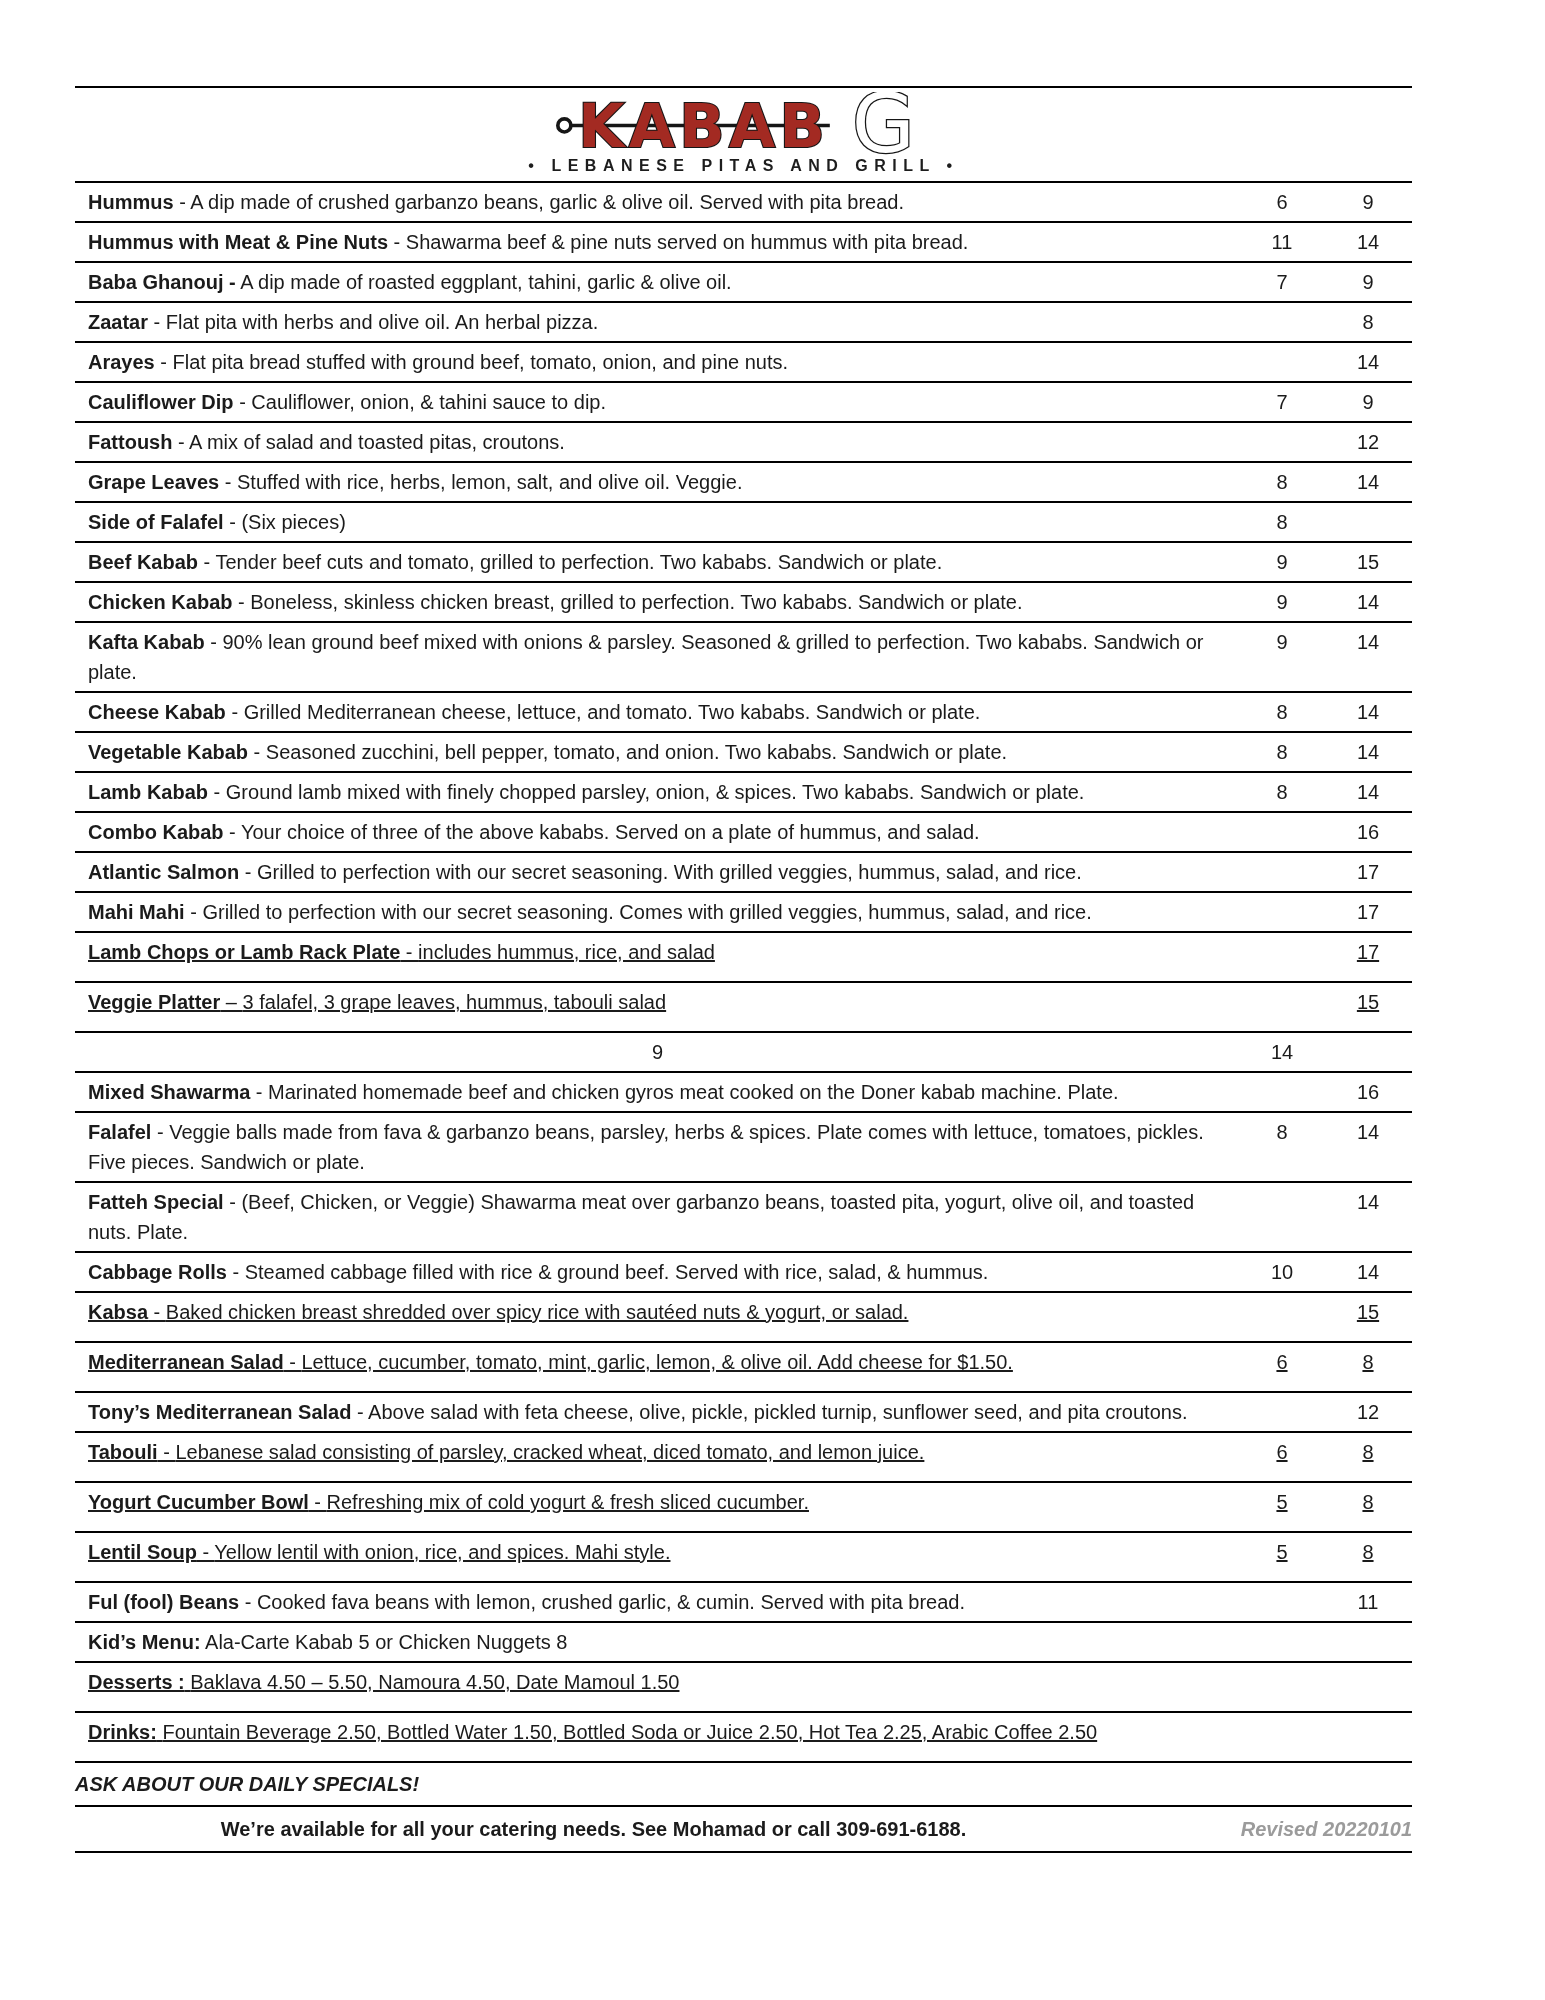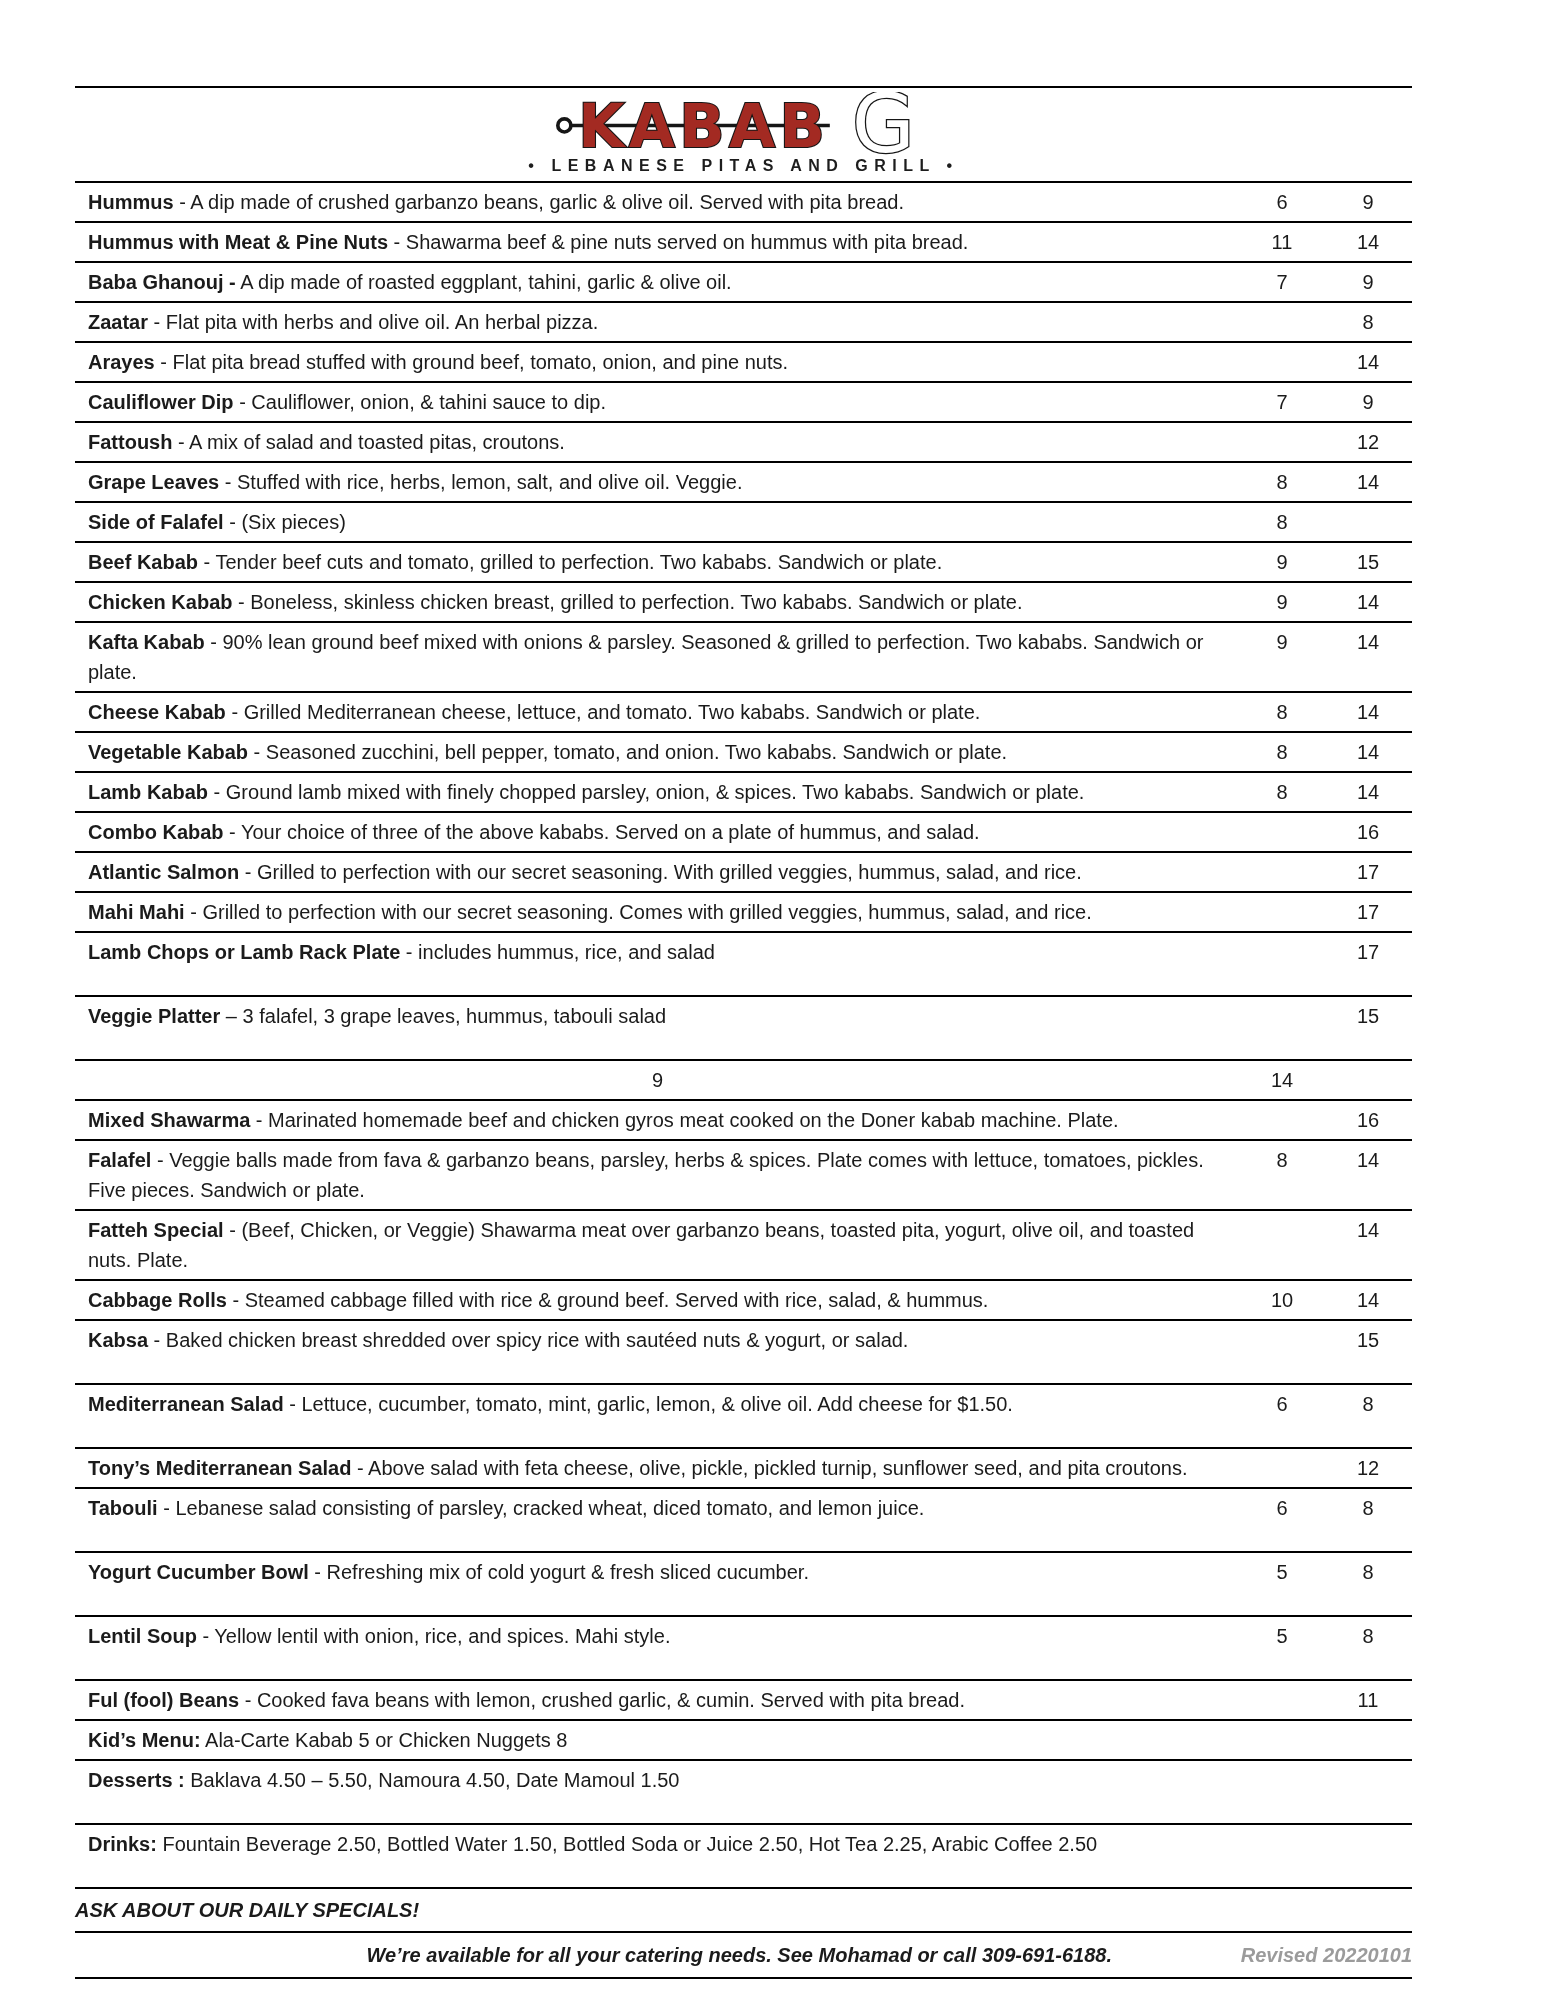--- a/index.html
+++ b/index.html
@@ -27,21 +27,21 @@
   }
   
   .rows { width: 100%; }
   .row {
     display: grid;
     grid-template-columns: 1fr 84px 88px;
     border-bottom: 2px solid #000;
     padding: 4px 0;
     align-items: start;
   }
-  .row.tall { padding-bottom: 28px; }
+  .row.tall { padding-bottom: 14px; text-decoration: underline; }
   .item-text {
     padding-left: 13px; padding-right: 6px;
     font-size: 20px; line-height: 30px;
   }
   .item-text .nm { font-weight: bold; }
   .price {
     font-size: 20px; line-height: 30px; text-align: center;
     white-space: nowrap;
   }
   .row.wide { grid-template-columns: 1fr; }
@@ -50,21 +50,21 @@
     border-bottom: 2px solid #000;
     padding: 6px 0; text-align: left;
     font-size: 20px; line-height: 30px;
     font-weight: bold; font-style: italic;
   }
   .catering-row {
     border-bottom: 2px solid #000;
     padding: 7px 0; display: flex; align-items: baseline;
     font-size: 20px; line-height: 30px;
   }
-  .catering-text { flex: 1; text-align: right; font-weight: bold; font-style: italic; }
+  .catering-text { flex: 1; text-align: center; font-weight: bold; }
   .revised { width: 300px; text-align: right; font-weight: bold; font-style: italic; color: #9b9b9b; }
 </style>
 </head>
 <body>
 
 <div class="sheet">
 
   <div class="logo-block">
     <svg class="logo-svg" viewBox="0 0 520 88">
       <circle cx="13" cy="46" r="9" fill="none" stroke="#161616" stroke-width="5"></circle>

